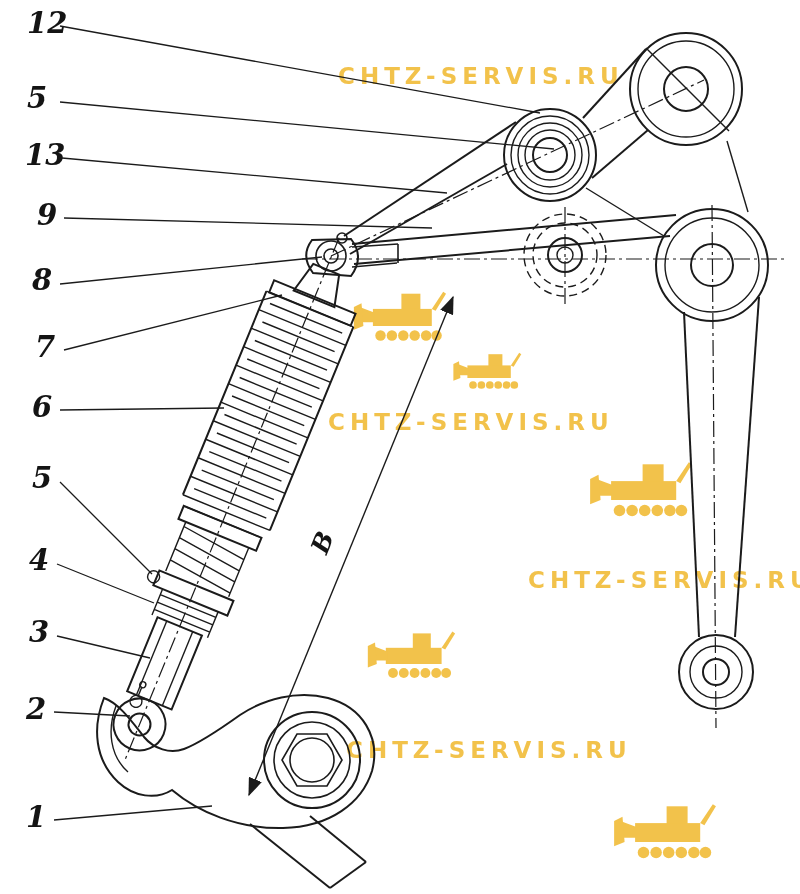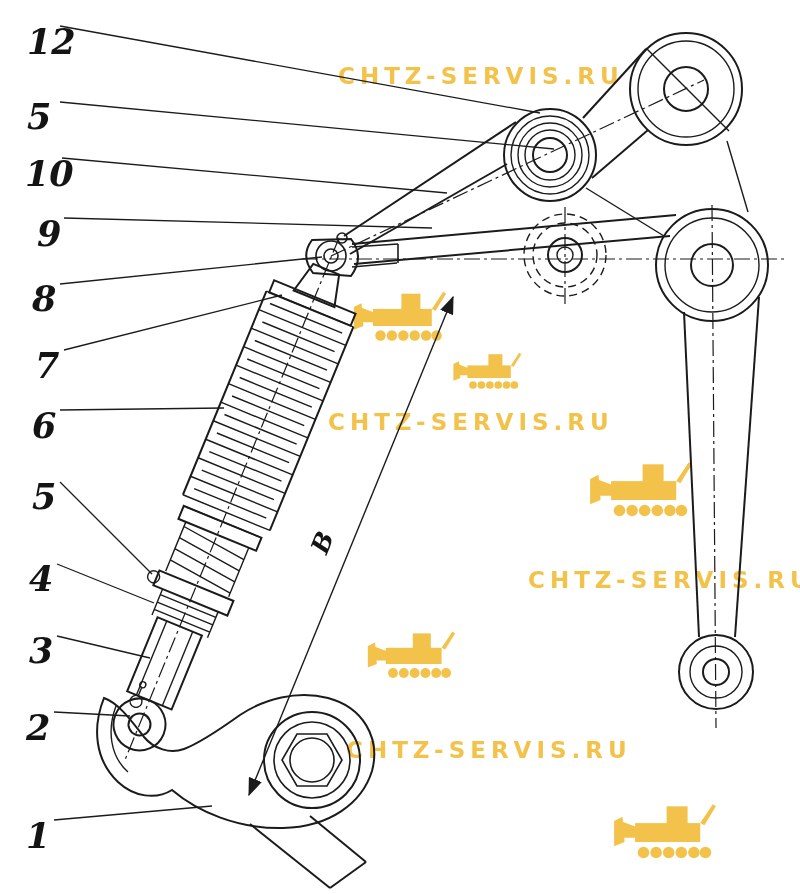--- a/index.html
+++ b/index.html
@@ -3,22 +3,22 @@
 <meta charset="utf-8">
 <style>
   html,body{margin:0;padding:0;background:#ffffff;}
   .canvas{
     position:relative;width:800px;height:894px;background:#ffffff;
     overflow:hidden;font-family:"DejaVu Serif", serif;
   }
   .drawing-svg{position:absolute;left:0;top:0;}
   .callout{
     position:absolute;font-family:"DejaVu Serif", serif;
-    font-style:italic;font-weight:bold;font-size:35px;color:#141414;
-    line-height:1;user-select:none;margin-top:15px;
+    font-style:italic;font-weight:bold;font-size:29px;color:#141414;
+    line-height:1;user-select:none;
   }
   .dim-label{
     position:absolute;left:312px;top:528px;
     font-family:"DejaVu Serif", serif;font-style:italic;font-weight:bold;
     font-size:25px;color:#141414;transform:rotate(-68deg);
   }
 </style>
 </head>
 <body>
 
@@ -185,21 +185,21 @@
       <line x1="60" y1="482" x2="152" y2="574"></line>
       <line x1="57" y1="564" x2="154" y2="603"></line>
       <line x1="57" y1="636" x2="150" y2="658"></line>
       <line x1="54" y1="712" x2="130" y2="716"></line>
       <line x1="54" y1="820" x2="212" y2="806"></line>
     </g>
   </svg>
 
   <span class="callout" style="left:27px;top:9px">12</span>
   <span class="callout" style="left:27px;top:84px">5</span>
-  <span class="callout" style="left:25px;top:141px">10</span>
+  <span class="callout" style="left:25px;top:141px">13</span>
   <span class="callout" style="left:37px;top:201px">9</span>
   <span class="callout" style="left:32px;top:266px">8</span>
   <span class="callout" style="left:35px;top:333px">7</span>
   <span class="callout" style="left:32px;top:393px">6</span>
   <span class="callout" style="left:32px;top:464px">5</span>
   <span class="callout" style="left:29px;top:546px">4</span>
   <span class="callout" style="left:29px;top:618px">3</span>
   <span class="callout" style="left:26px;top:695px">2</span>
   <span class="callout" style="left:26px;top:803px">1</span>
 

